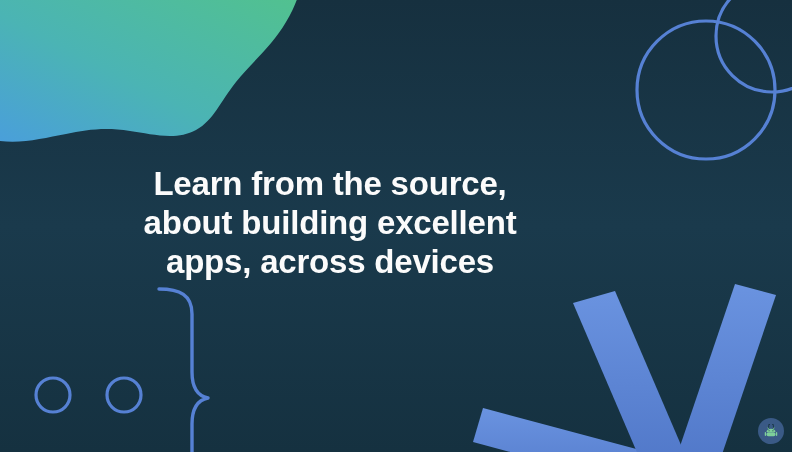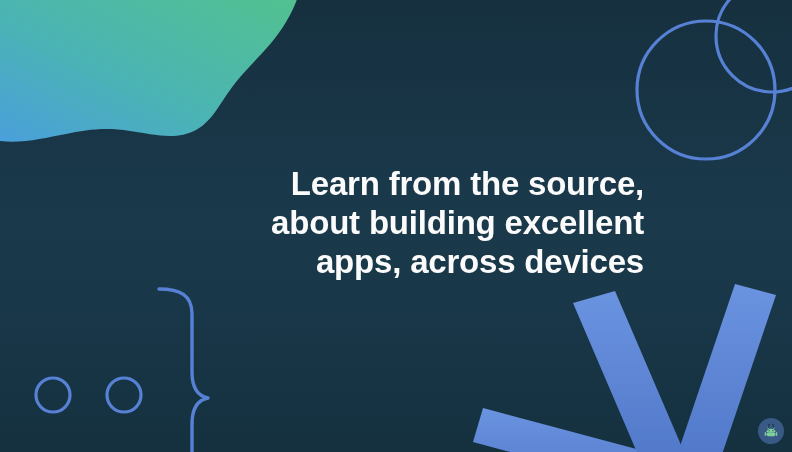--- a/index.html
+++ b/index.html
@@ -29,23 +29,24 @@
     height: 452px;
     display: block;
   }
 
   
   .headline-wrap {
     position: absolute;
     left: 0;
     top: 164px;
     width: 644px;
-    text-align: right;
+    text-align: center;
     z-index: 5;
     pointer-events: none;
+    padding-left: 8px;
   }
   .headline {
     margin: 0;
     color: #fbfbfb;
     font-family: "Liberation Sans", sans-serif;
     font-size: 33px;
     line-height: 39px;
     font-weight: 700;
     letter-spacing: -0.2px;
     white-space: pre-line;

